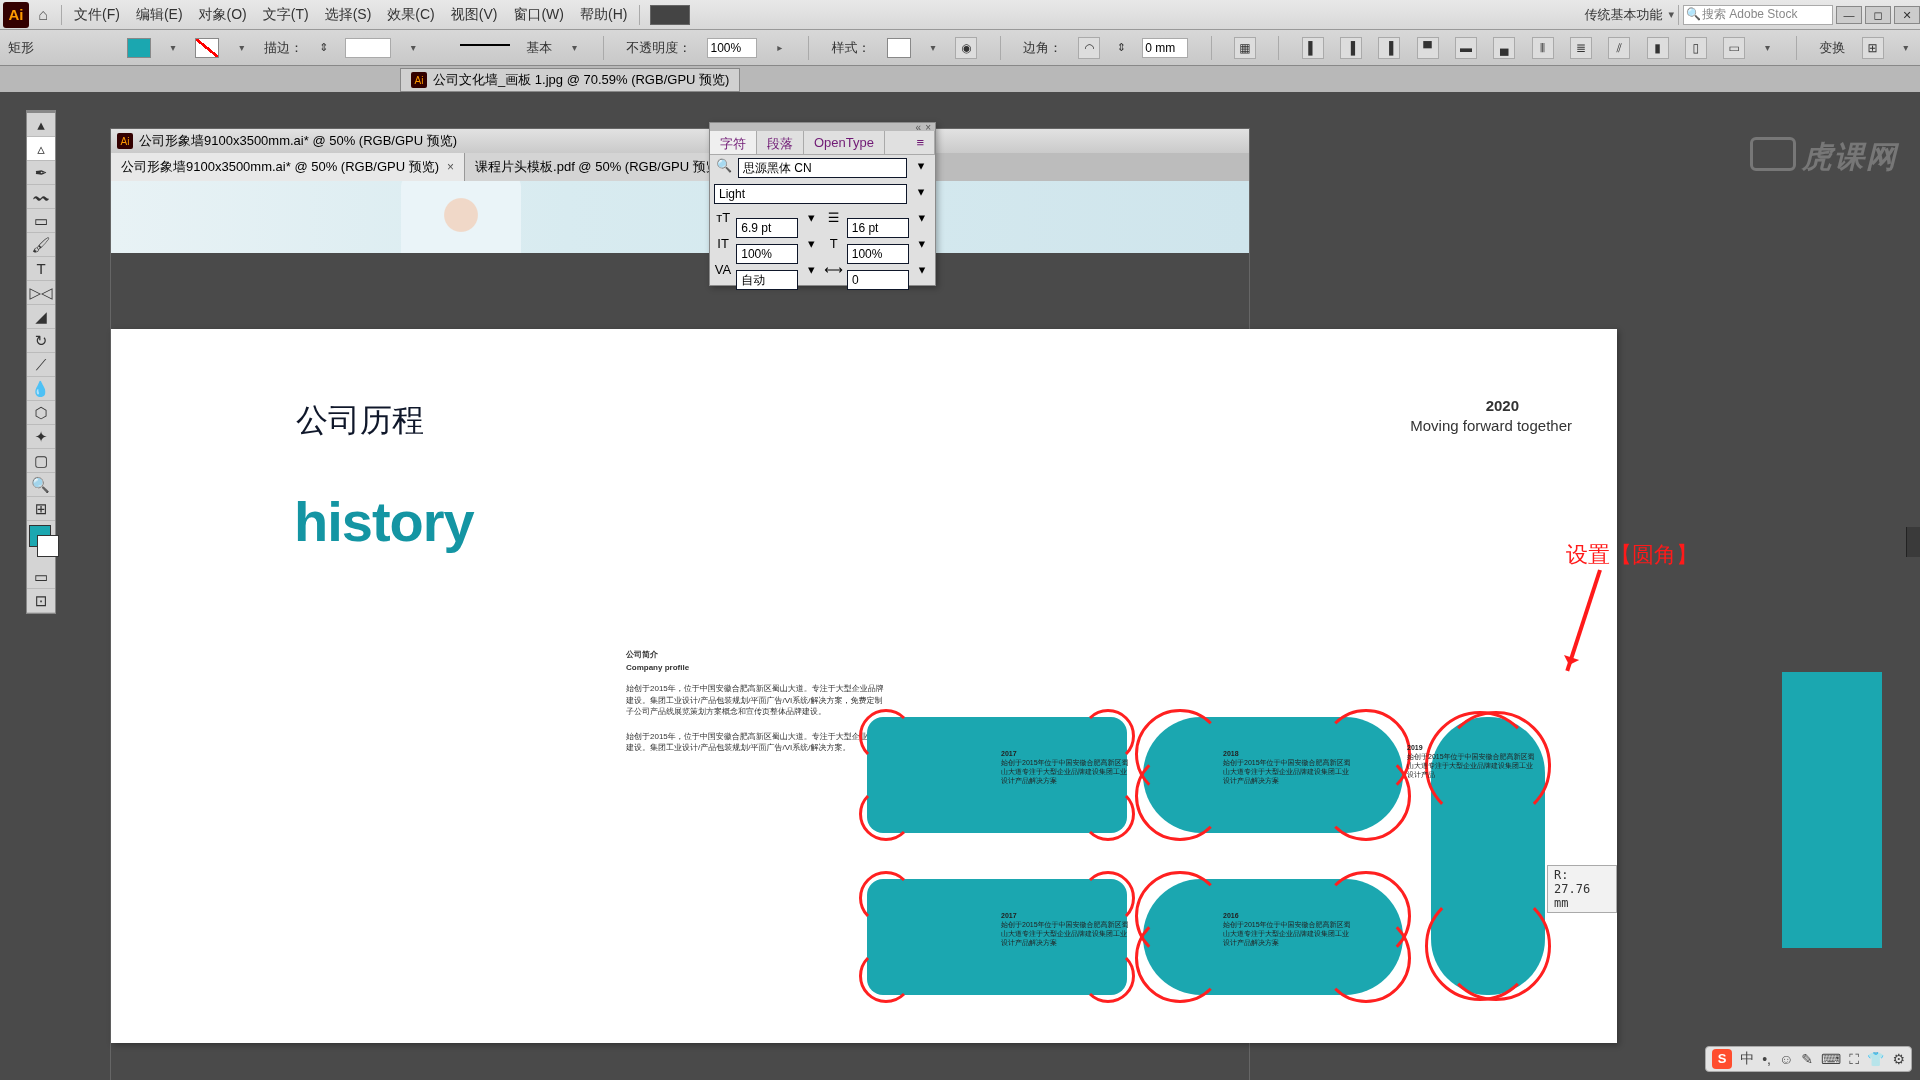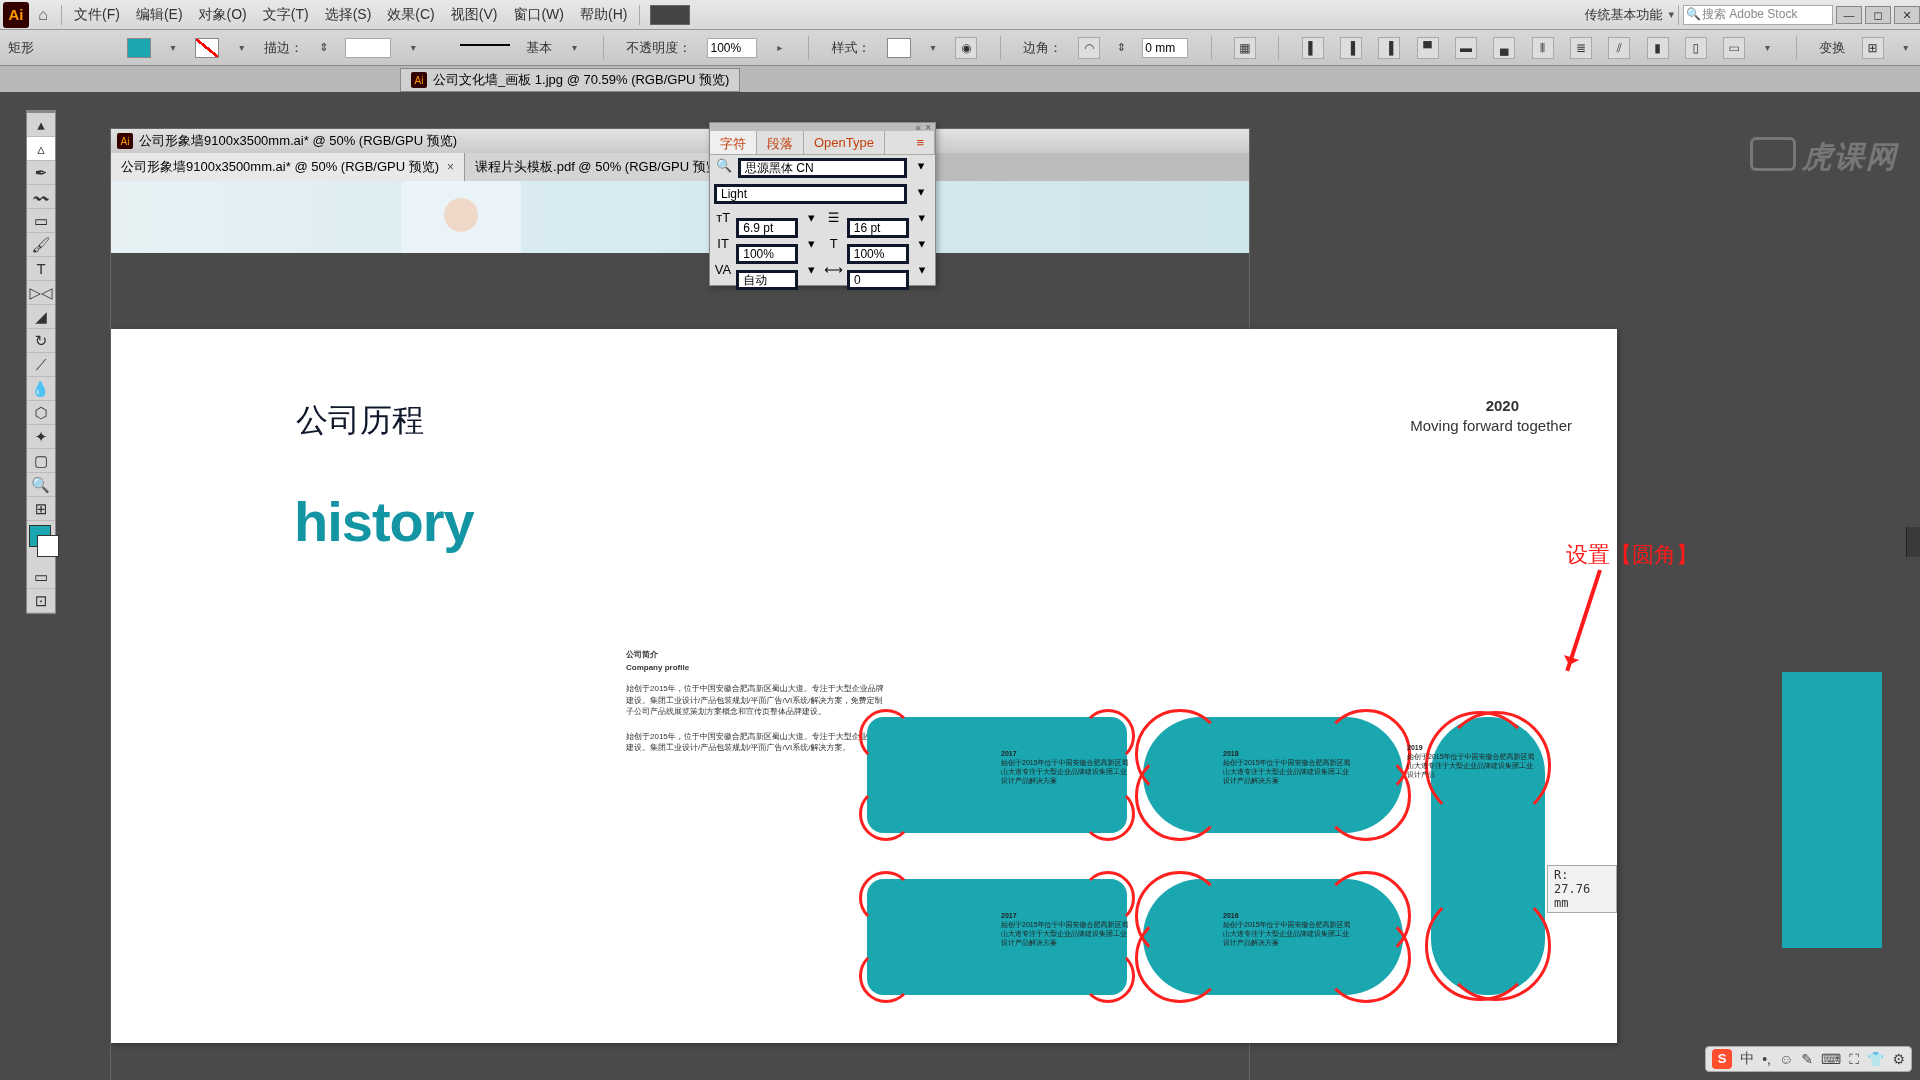--- a/index.html
+++ b/index.html
@@ -95,24 +95,24 @@
 
 .annotation-text { position: absolute; color: #ff1a1a; font-size: 22px; font-weight: 500; }
 .annotation-arrow { position: absolute; width: 4px; background: #ff1a1a; transform-origin: top center; }
 .annotation-arrow::after { content:""; position:absolute; bottom:-2px; left:-6px; border: 8px solid transparent; border-top-color: #ff1a1a; }
 
 
 .charpanel { position: absolute; left: 709px; top: 30px; width: 227px; background: #e0e0e0; border: 1px solid #8a8a8a; font-size: 13px; z-index: 50; box-shadow: 2px 2px 6px rgba(0,0,0,.3); }
 .charpanel .handle { height: 8px; background: #bcbcbc; display: flex; justify-content: flex-end; align-items: center; gap: 4px; padding: 0 4px; }
 .charpanel .handle span { font-size: 10px; color: #555; }
 .charpanel .tabs { display: flex; height: 24px; border-bottom: 1px solid #aaa; }
-.charpanel .ptab { padding: 4px 10px; font-size: 13px; color: #c2410c; border-right: 1px solid #aaa; }
+.charpanel .ptab { padding: 4px 10px; font-size: 13px; color: #701a75; border-right: 1px solid #aaa; }
 .charpanel .ptab.active { background: #efefef; }
 .charpanel .row { display: flex; align-items: center; height: 26px; padding: 0 4px; gap: 4px; }
-.charpanel input, .charpanel .sel { height: 20px; font-size: 12px; border: 3px solid #0f172a; background: #fff; padding: 0 4px; flex: 1; }
+.charpanel input, .charpanel .sel { height: 20px; font-size: 12px; border: 1px solid #0f172a; background: #fff; padding: 0 4px; flex: 1; }
 .charpanel .half { width: 62px; flex: 0 0 62px; margin-top: 16px; }
 .charpanel .ico { width: 20px; height: 20px; font-size: 13px; text-align: center; }
 
 
 .rightdock { position: absolute; right: 0; top: 0; width: 14px; height: 760px; background: #3a3a3a; border-left: 1px solid #222; }
 
 
 .float-rect { position: absolute; background: #1ba7b0; }
 
 

